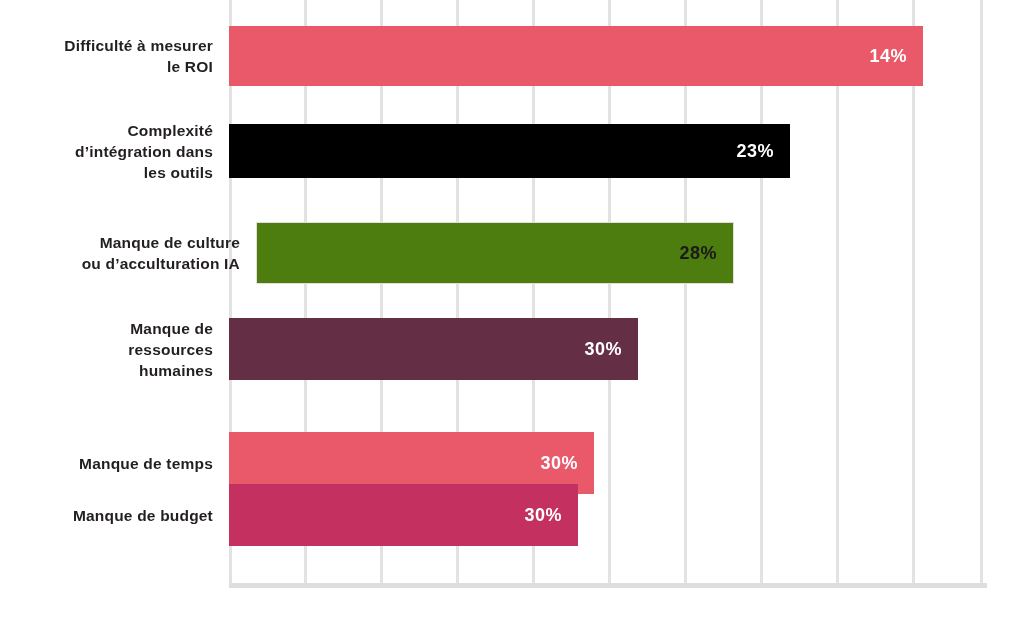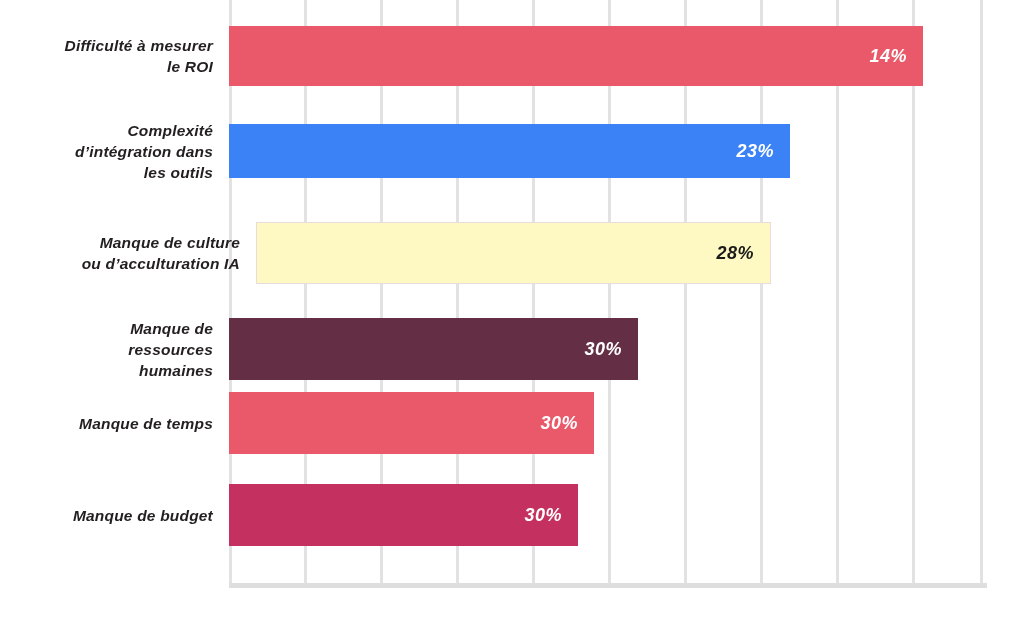--- a/index.html
+++ b/index.html
@@ -11,21 +11,20 @@
   body {
     font-family: "Liberation Sans", sans-serif;
     -webkit-font-smoothing: antialiased;
   }
   #chart-root {
     position: relative;
     width: 1024px;
     height: 642px;
     background: #ffffff;
     overflow: hidden;
-    font-style: italic;
   }
 
   
   #plot-area {
     position: absolute;
     left: 229px;
     top: 0px;
     width: 752px;
     height: 586px;
   }
@@ -117,37 +116,37 @@
       </div>
     <div id="bars-layer">
         <div class="bar-row" style="top: 26px; height: 60px;">
           <div class="bar-label">Difficulté à mesurer<br>le ROI</div>
           <div class="bar" style="width: 694px; background: rgb(233, 89, 106);">
             <span class="bar-value light">14%</span>
           </div>
         </div>
         <div class="bar-row" style="top: 124px; height: 54px;">
           <div class="bar-label">Complexité<br>d’intégration dans<br>les outils</div>
-          <div class="bar" style="width: 561px; background: #3b82f6;">
+          <div class="bar" style="width: 561px; background: #000000;">
             <span class="bar-value light">23%</span>
           </div>
         </div>
         <div class="bar-row" style="top: 222px; height: 62px; margin-left: 27px;">
           <div class="bar-label">Manque de culture<br>ou d’acculturation IA</div>
-          <div class="bar outlined" style="width: 515px; background: #fef9c3;">
+          <div class="bar outlined" style="width: 478px; background: #4d7c0f;">
             <span class="bar-value dark">28%</span>
           </div>
         </div>
         <div class="bar-row" style="top: 318px; height: 62px;">
           <div class="bar-label">Manque de<br>ressources<br>humaines</div>
           <div class="bar" style="width: 409px; background: rgb(100, 47, 69);">
             <span class="bar-value light">30%</span>
           </div>
         </div>
-        <div class="bar-row" style="top: 392px; height: 62px;">
+        <div class="bar-row" style="top: 432px; height: 62px;">
           <div class="bar-label">Manque de temps</div>
           <div class="bar" style="width: 365px; background: rgb(233, 89, 106);">
             <span class="bar-value light">30%</span>
           </div>
         </div>
         <div class="bar-row" style="top: 484px; height: 62px;">
           <div class="bar-label">Manque de budget</div>
           <div class="bar" style="width: 349px; background: rgb(196, 48, 96);">
             <span class="bar-value light">30%</span>
           </div>

